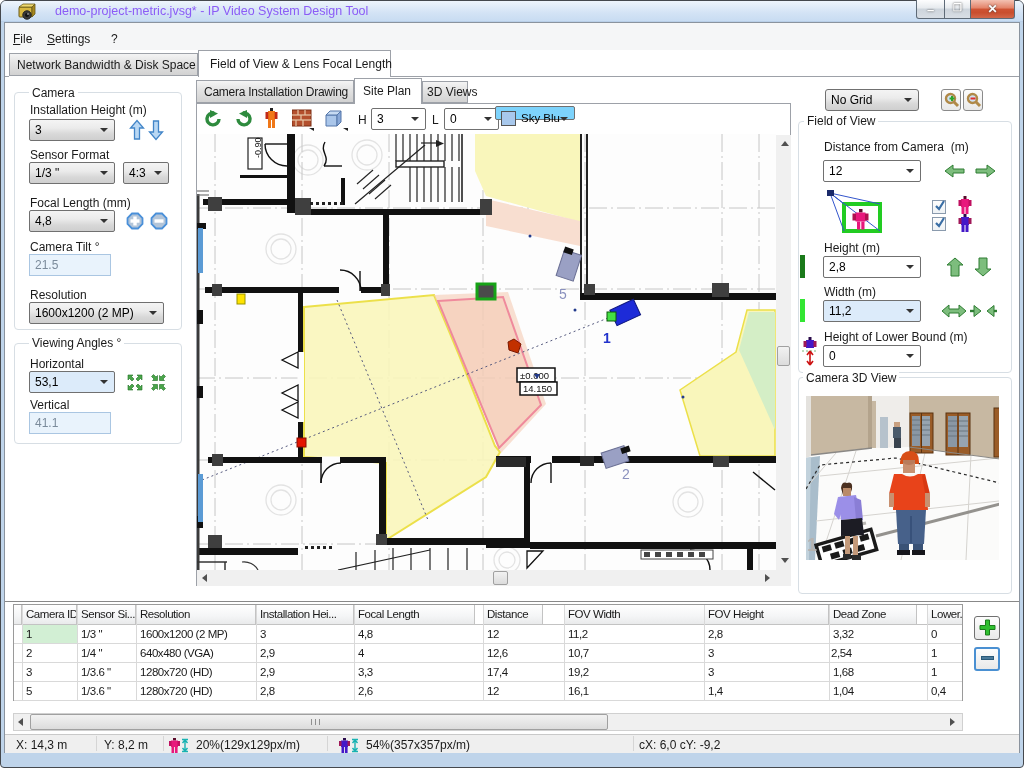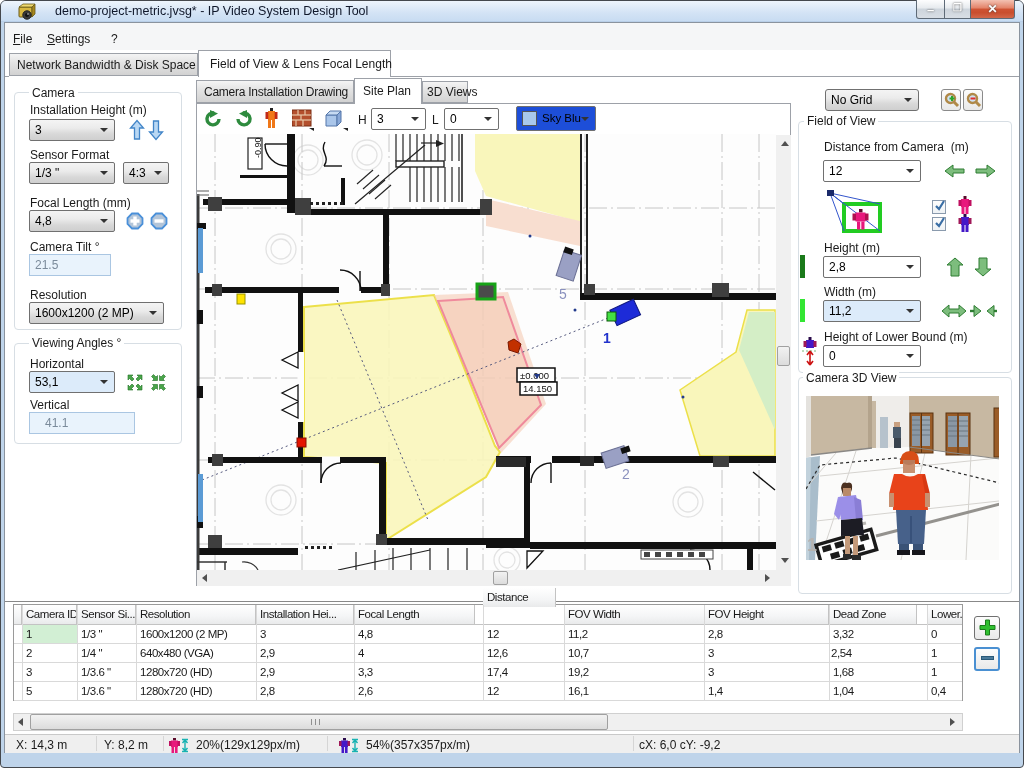--- a/index.html
+++ b/index.html
@@ -1,21 +1,21 @@
 <!DOCTYPE html>
 <html><head>
 <meta charset="utf-8">
 <style>
 * { margin:0; padding:0; box-sizing:border-box; }
 html,body { width:1024px; height:768px; overflow:hidden; }
 body { font-family:"Liberation Sans",sans-serif; font-size:12px; color:#1a1a1a; background:#fff; position:relative; }
 .abs { position:absolute; }
 #frame { position:absolute; left:0; top:0; width:1024px; height:768px; background:#bfd4ea; border:1px solid #45484d; border-radius:6px 6px 4px 4px; }
 #titlebar { position:absolute; left:1px; top:1px; width:1022px; height:21px; background:linear-gradient(#eef5fc,#d3e3f5 60%,#c8dcf2); border-radius:5px 5px 0 0; border-bottom:1px solid #b9cfe8; }
-#titletext { position:absolute; left:55px; top:4px; font-size:12.5px; color:#0f172a; }
+#titletext { position:absolute; left:55px; top:4px; font-size:12.5px; color:#8b5cf6; }
 #client { position:absolute; left:4px; top:22px; width:1016px; height:731px; background:#fff; border:1px solid #8a939e; }
 
 .winbtn { position:absolute; top:0; height:19px; border:1px solid #5e6a77; border-top:none; background:linear-gradient(#fdfdfe,#e6eaee 45%,#cdd4dc 50%,#d8dee5); }
 .winbtn.close { background:linear-gradient(#f3c1b2,#e38268 45%,#cf5334 50%,#c94e2e 70%,#d2674a); }
 .glyph { position:absolute; left:0; right:0; text-align:center; color:#fff; font-weight:bold; text-shadow:0 0 2px #333; }
 
 #menubar { position:absolute; left:5px; top:23px; width:1014px; height:27px; background:#f5f6f7; }
 .menuitem { position:absolute; top:32px; color:#1a1a1a; }
 
 .tab { position:absolute; border:1px solid #9da1a8; background:linear-gradient(#f4f4f4,#e2e2e2 45%,#d2d2d2); }
@@ -127,21 +127,21 @@
     <path d="M15 1 L10 1 L11.5 2.5 L9 5 L11 7 L13.5 4.5 L15 6 Z"></path>
     <path d="M1 16 L6 16 L4.5 14.5 L7 12 L5 10 L2.5 12.5 L1 11 Z"></path>
     <path d="M15 16 L10 16 L11.5 14.5 L9 12 L11 10 L13.5 12.5 L15 11 Z"></path>
     <path d="M30.5 6.5 L30.5 1.5 L29 3 L26.5 0.5 L24.5 2.5 L27 5 L25.5 6.5 Z"></path>
     <path d="M32.5 6.5 L37.5 6.5 L36 5 L38.5 2.5 L36.5 0.5 L34 3 L32.5 1.5 Z"></path>
     <path d="M30.5 10.5 L30.5 15.5 L29 14 L26.5 16.5 L24.5 14.5 L27 12 L25.5 10.5 Z"></path>
     <path d="M32.5 10.5 L37.5 10.5 L36 12 L38.5 14.5 L36.5 16.5 L34 14 L32.5 15.5 Z"></path>
   </g>
 </svg>
 <div class="lbl" style="left:30px;top:398px">Vertical</div>
-<div class="tbox" style="left:29px;top:412px;width:106px;height:22px;padding:3px 0 0 15px">41.1</div>
+<div class="tbox" style="left:29px;top:412px;width:82px;height:22px;padding:3px 0 0 5px">41.1</div>
 
 <div class="abs" style="left:196px;top:103px;width:595px;height:483px;border:1px solid #9da1a8;background:#fff"></div>
 <div class="tab" style="left:196px;top:80px;width:158px;height:23px"></div>
 <div class="lbl" style="left:204px;top:85px;letter-spacing:-0.25px">Camera Installation Drawing</div>
 <div class="tab active" style="left:354px;top:78px;width:68px;height:26px"></div>
 <div class="lbl" style="left:363px;top:84px;z-index:6">Site Plan</div>
 <div class="tab" style="left:422px;top:81px;width:46px;height:22px"></div>
 <div class="lbl" style="left:427px;top:85px">3D Views</div>
 
 <svg class="abs" style="left:205px;top:110px" width="18" height="19" viewBox="0 0 18 19">
@@ -182,21 +182,21 @@
 <div class="lbl" style="left:358px;top:113px">H</div>
 <div class="combo" style="left:371px;top:108px;width:55px;height:22px;background:#fff">
     <div class="txt">3</div>
     <div class="arr"></div>
   </div>
 <div class="lbl" style="left:432px;top:113px">L</div>
 <div class="combo" style="left:444px;top:108px;width:55px;height:22px;background:#fff">
     <div class="txt">0</div>
     <div class="arr"></div>
   </div>
-<div class="combo" style="left:516px;top:106px;width:80px;height:25px;background:#1d4ed8">
+<div class="combo" style="left:495px;top:106px;width:80px;height:14px;background:#7dd3fc">
   <div class="abs" style="left:5px;top:4px;width:15px;height:15px;background:#a8c8ec;border:1px solid #555"></div>
   <div class="txt" style="left:25px;top:5px;font-size:11.5px">Sky Blu</div>
     <div class="arr" style="top:10px"></div>
 </div>
 
 <svg class="abs" style="left:197px;top:134px" width="579" height="436" viewBox="0 0 579 436">
 <rect x="0" y="0" width="579" height="436" fill="#fdfdfd"></rect>
 
 <g stroke="#e3e3e3" fill="none" stroke-width="1.3">
   <circle cx="111" cy="26" r="15"></circle>
@@ -685,21 +685,21 @@
 <div class="abs" style="left:5px;top:601px;width:1014px;height:133px;background:#fff;border-top:1px solid #888"></div>
 <div class="abs" style="left:13px;top:604px;width:950px;height:97px;border:1px solid #9a9a9a;background:#fff"></div>
 
 <div class="abs" style="left:14px;top:605px;width:948px;height:19px"></div>
 <div class="hdrcell" style="left:14px;top:605px;width:8px"></div>
 <div class="hdrcell" style="left:22px;top:605px;width:55px">Camera ID</div>
 <div class="hdrcell" style="left:77px;top:605px;width:59px">Sensor Si...</div>
 <div class="hdrcell" style="left:136px;top:605px;width:120px">Resolution</div>
 <div class="hdrcell" style="left:256px;top:605px;width:98px">Installation Hei...</div>
 <div class="hdrcell" style="left:354px;top:605px;width:121px">Focal Length</div>
-<div class="hdrcell" style="left:483px;top:588px;width:73px">Distance</div>
+<div class="hdrcell" style="left:483px;top:605px;width:60px">Distance</div>
 <div class="hdrcell" style="left:564px;top:605px;width:156px">FOV Width</div>
 <div class="hdrcell" style="left:704px;top:605px;width:125px">FOV Height</div>
 <div class="hdrcell" style="left:829px;top:605px;width:88px">Dead Zone</div>
 <div class="hdrcell" style="left:927px;top:605px;width:35px;border-right:none">Lower...</div>
 
 <div class="abs" style="left:14px;top:624px;width:948px;height:1px;background:#c3c3c3"></div>
 <div class="abs" style="left:14px;top:643px;width:948px;height:1px;background:#d9d9d9"></div>
 <div class="abs" style="left:14px;top:662px;width:948px;height:1px;background:#d9d9d9"></div>
 <div class="abs" style="left:14px;top:681px;width:948px;height:1px;background:#d9d9d9"></div>
 <div class="abs" style="left:14px;top:700px;width:948px;height:1px;background:#d9d9d9"></div>

